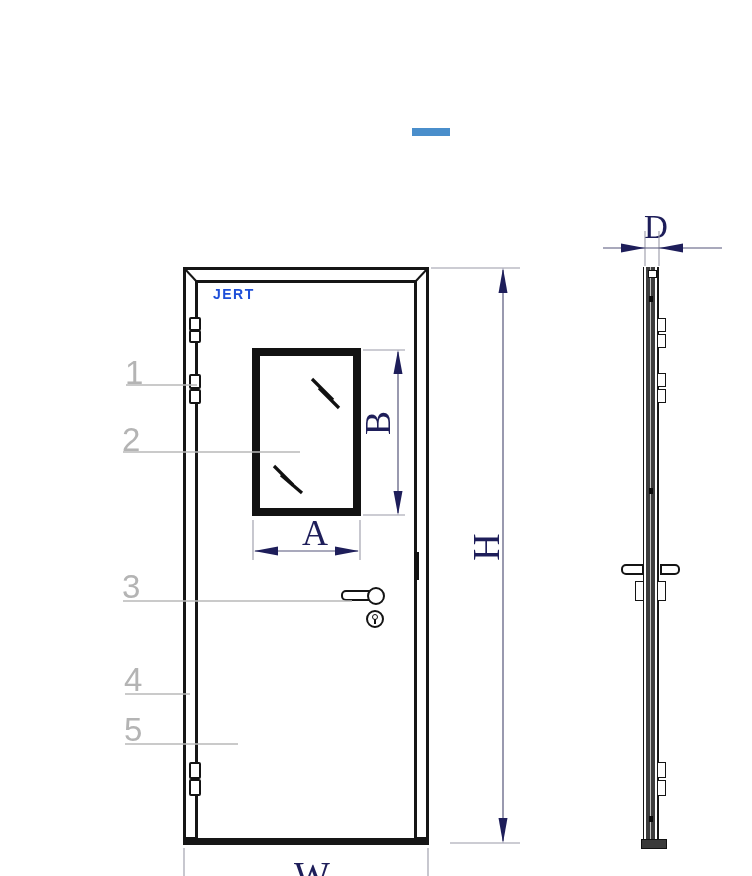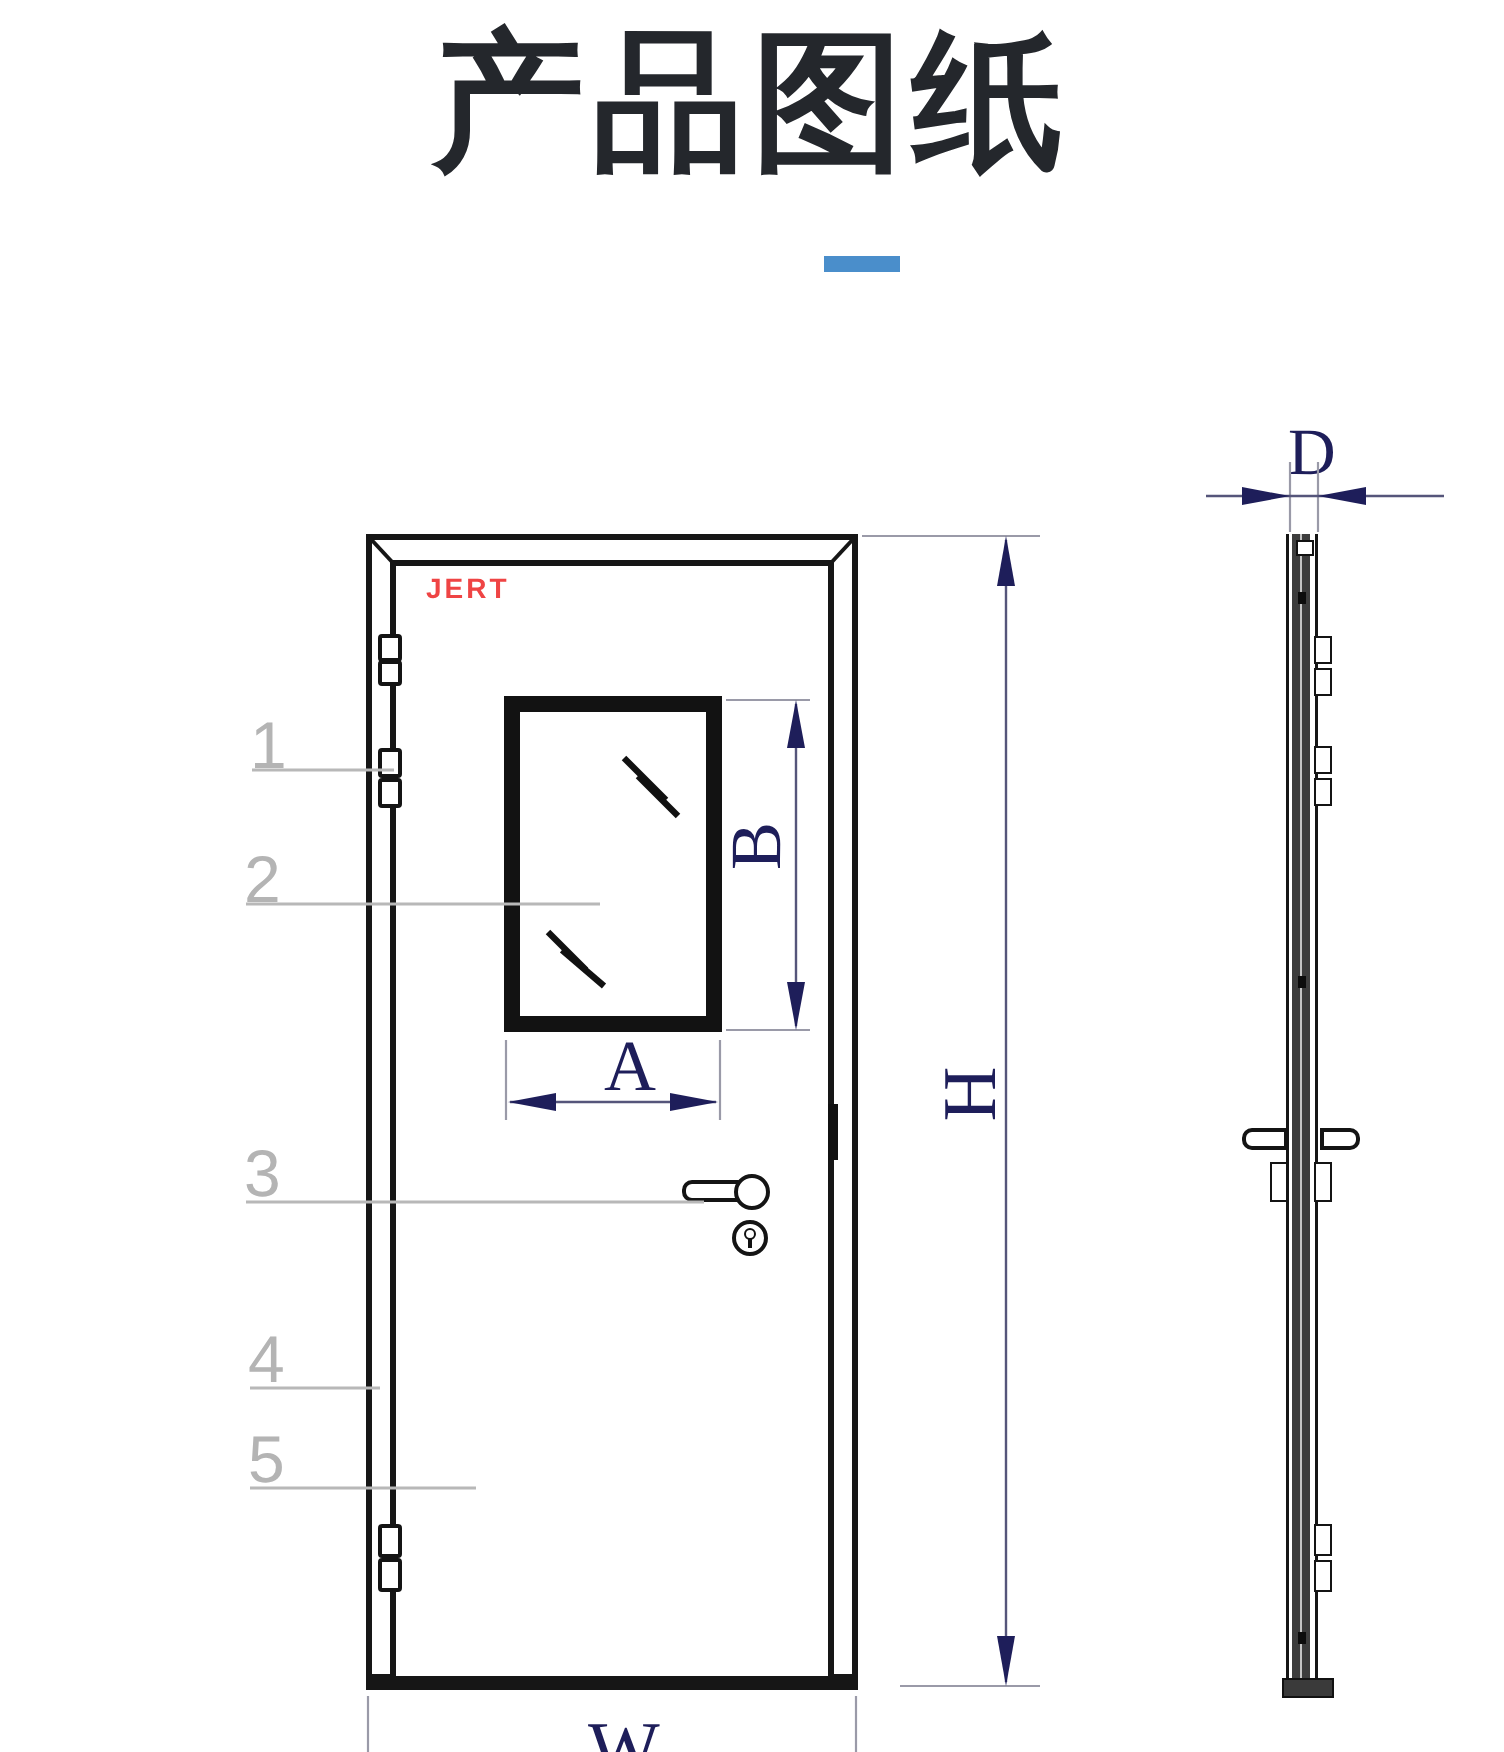--- a/index.html
+++ b/index.html
@@ -18,21 +18,21 @@
   .window{left:252px;top:348px;width:93px;height:152px;border:8px solid #121212;background:#fff;}
   .hinge{left:189px;width:8px;background:#fff;border:2px solid #141414;border-radius:2px;}
   .latch{left:414px;top:552px;width:5px;height:28px;background:#111;}
   
   .lever{left:341px;top:590px;width:29px;height:7px;border:2.5px solid #141414;border-radius:5px;background:#fff;}
   .rosette{left:367px;top:587px;width:14px;height:14px;border:2.5px solid #141414;border-radius:50%;background:#fff;}
   .cylinder{left:366px;top:610px;width:14px;height:14px;border:2px solid #141414;border-radius:50%;background:#fff;}
   .keyhole-circle{left:372px;top:614px;width:4px;height:4px;border:1.5px solid #111;border-radius:50%;background:#fff;}
   .keyhole-slot{left:374px;top:619px;width:2px;height:5px;background:#111;}
   
-  .brand{left:213px;top:286px;font-size:14px;font-weight:bold;letter-spacing:1.5px;color:#ef4444;}
+  .brand{left:213px;top:286px;font-size:14px;font-weight:bold;letter-spacing:1.5px;color:#1d4ed8;}
   
   .callout{color:#b4b4b4;font-size:33px;line-height:1;font-weight:400;}
   
   .dim-letter{color:#1e1e5a;font-family:"Liberation Serif",serif;font-size:36px;line-height:1;}
   .rot{transform:rotate(-90deg);transform-origin:center center;}
   
   .profile{left:643px;top:267px;width:16px;height:578px;
     background:linear-gradient(90deg,#151515 0 1.5px,#fff 1.5px 3px,#3d3d3d 3px 7px,#c4c4c4 7px 8px,#3d3d3d 8px 12px,#fff 12px 14.5px,#151515 14.5px 16px);}
   .profile-notch{left:648px;top:270px;width:7px;height:6px;background:#fff;border:1px solid #111;}
   .profile-dot{left:649px;width:4px;height:6px;background:#0c0c0c;}
@@ -40,21 +40,20 @@
   .side-lever{top:564px;height:7px;border:2px solid #141414;background:#fff;}
   .side-esc{top:581px;width:7px;height:18px;border:1.8px solid #141414;background:#fff;}
   .profile-foot{left:641px;top:839px;width:24px;height:8px;background:#3a3a3a;border:1px solid #111;}
   svg.lines{left:0;top:0;width:752px;height:876px;pointer-events:none;}
 </style>
 </head>
 <body>
 
 <div id="canvas">
 
-  <div class="abs title">产品图纸</div>
   <div class="abs accent-dash" style="background: rgb(74, 142, 203);"></div>
 
   <div class="abs frame-outer"></div>
   <div class="abs leaf"></div>
   <div class="abs foot" style="left:184px;"></div>
   <div class="abs foot" style="left:416px;"></div>
 
   <div class="abs brand">JERT</div>
 
   <div class="abs window"></div>

